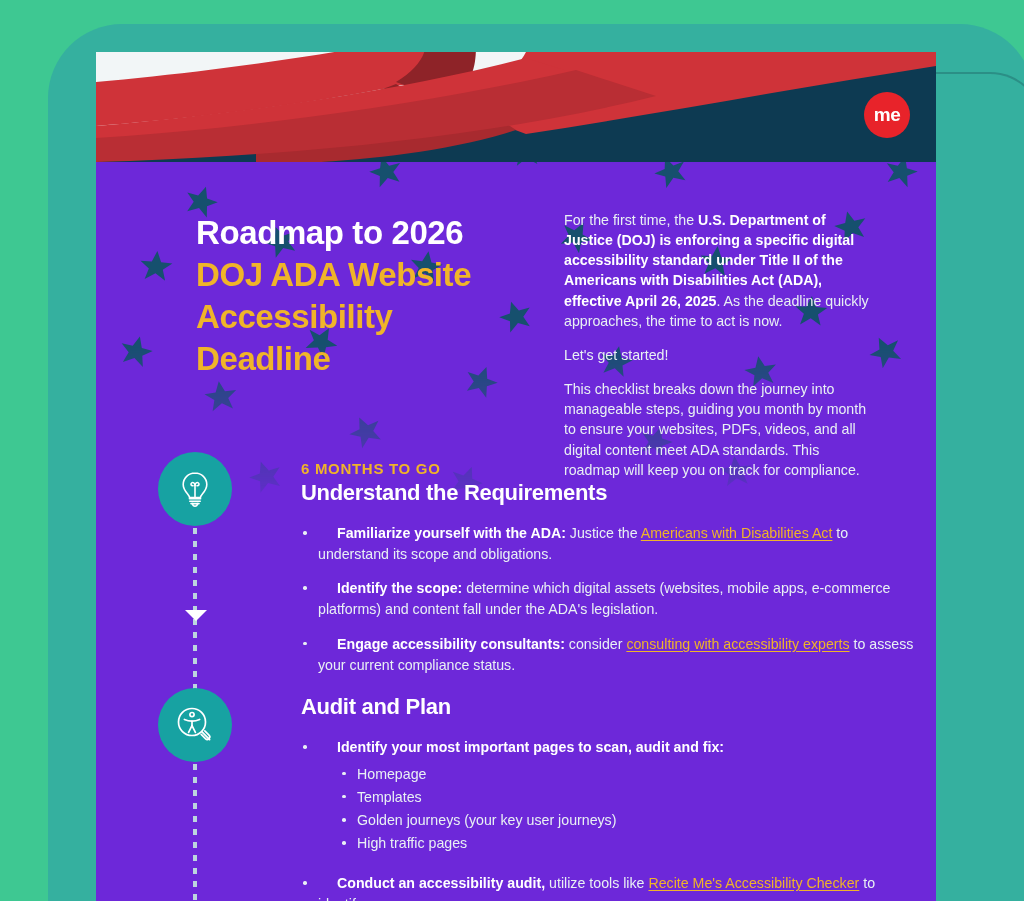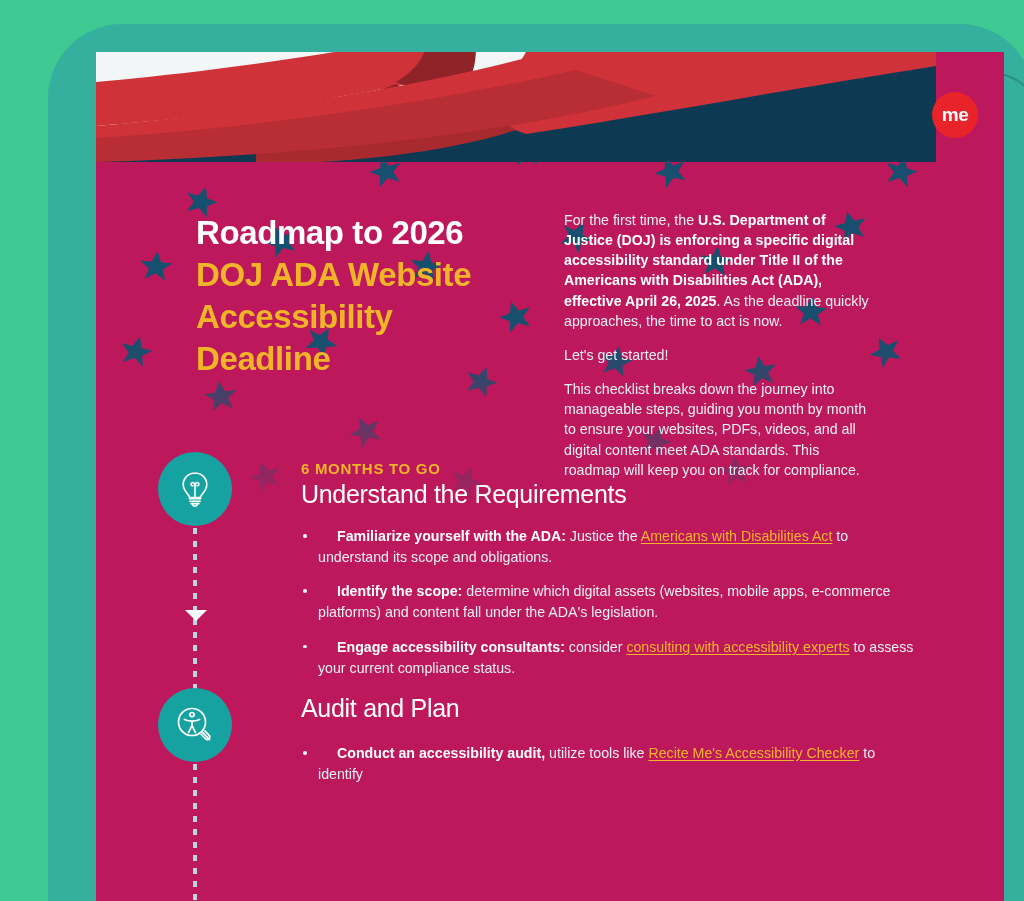--- a/index.html
+++ b/index.html
@@ -23,22 +23,22 @@
   #frame-inner-line{
     position:absolute; left:74px; top:48px; right:-10px; bottom:-40px;
     border:2px solid #2b8f86;
     border-bottom:none;
     border-top-left-radius:54px; border-top-right-radius:54px;
     background:#35b09f;
   }
 
   
   #page{
-    position:absolute; left:96px; top:52px; width:908px; height:849px;
-    background:#be185d;
+    position:absolute; left:96px; top:52px; width:840px; height:849px;
+    background:#6d28d9;
     overflow:hidden;
   }
 
   
   #star-field{
     position:absolute; left:0; top:0; width:840px; height:470px;
     pointer-events:none;
   }
 
   
@@ -109,21 +109,21 @@
     border-right:11px solid transparent;
     border-top:11px solid #ffffff;
   }
 
   .tl-body{ position:absolute; left:165px; width:615px;margin-left:40px; }
   .tl-eyebrow{
     color:#f0b429; font-size:15px; font-weight:700;
     letter-spacing:0.7px; margin-bottom:3px;
   }
   .tl-heading{
-    color:#ffffff; font-size:25px; font-weight:400;
+    color:#ffffff; font-size:22px; font-weight:700;
     letter-spacing:-0.3px; margin-bottom:17px;
   }
 
   ul.tl-list{ list-style:none; }
   ul.tl-list > li{
     position:relative; padding-left:17px; margin-bottom:14px;
     color:#e9f0f4; font-size:14.2px; line-height:1.46;
   }
   ul.tl-list > li::before{
     content:""; position:absolute; left:2px; top:8px;
@@ -284,19 +284,28 @@
             <path d="M18,21.6 L21.4,28.4"></path>
             <path d="M28.2,28.2 L35.6,35.6"></path>
             <path d="M27.2,30.4 L31.4,34.6 C32.4,35.6 34,35.6 35,34.6 C36,33.6 36,32.1 35,31.1 L30.8,26.9"></path>
           </g>
         </svg>
       </div>
 
       <div class="tl-body" style="top:242px;">
         <div class="tl-heading">Audit and Plan</div>
         <ul class="tl-list">
+          <li>
+            <b>Identify your most important pages to scan, audit and fix:</b>
+            <ul class="tl-sub">
+              <li>Homepage</li>
+              <li>Templates</li>
+              <li>Golden journeys (your key user journeys)</li>
+              <li>High traffic pages</li>
+            </ul>
+          </li>
           <li style="margin-top:20px;"><b>Conduct an accessibility audit,</b><span> utilize tools like </span><a class="doc-link" href="#">Recite Me's Accessibility Checker</a><span> to identify</span></li>
         </ul>
       </div>
     </div>
 
   </div>
 </div>
 
 </body></html>

